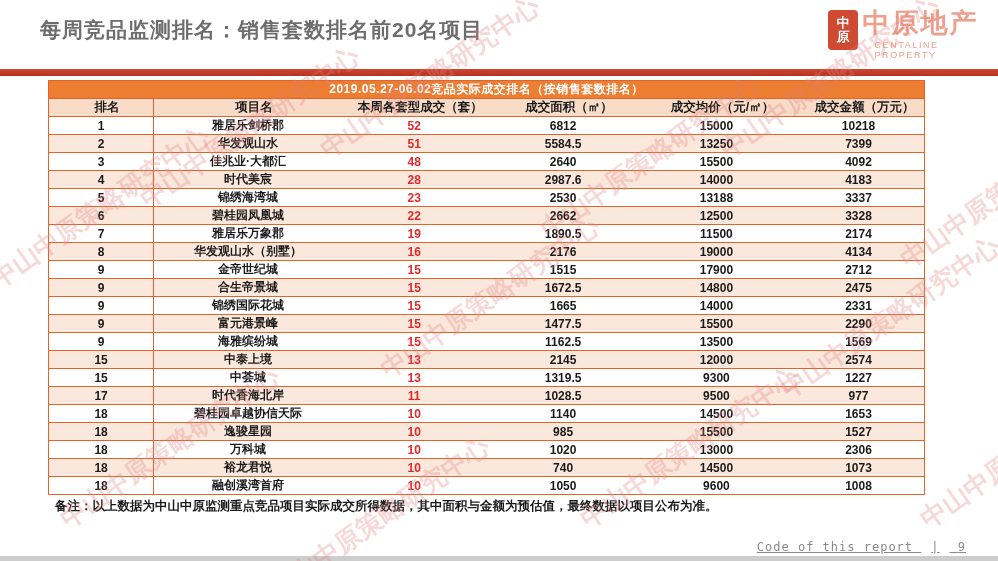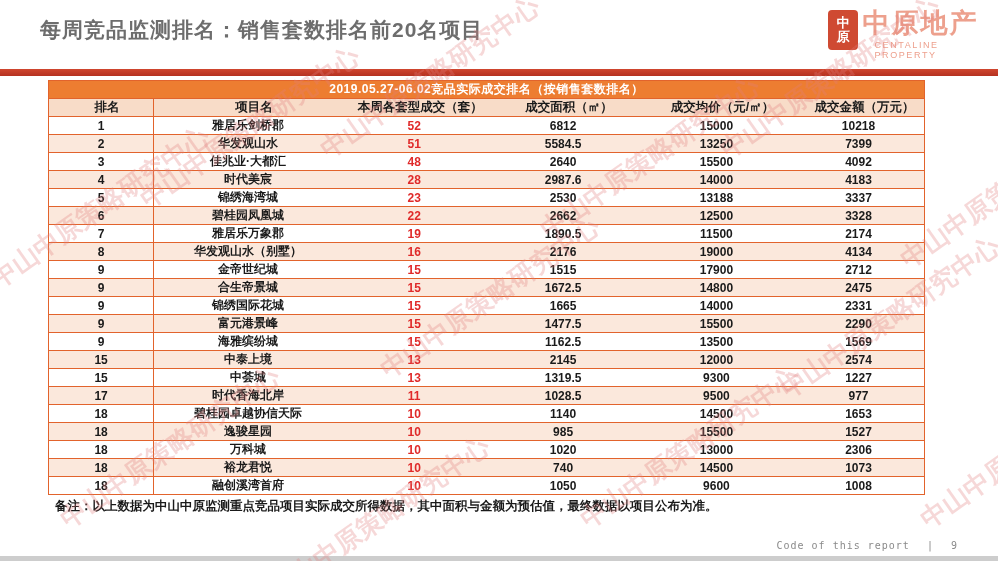--- a/index.html
+++ b/index.html
@@ -22,21 +22,21 @@
   .ranking-table { border-left:1px solid #e2632c; border-right:1px solid #e2632c; }
   .ranking-table .table-title { background:#ed7d31; color:#ffffff; font-size:12px; height:16px; border-color:#e2632c; letter-spacing:0.5px; }
   .ranking-table thead tr.colhead th { background:#f8dcc8; font-size:12.5px;padding-left:14px; }
   .ranking-table tbody tr:nth-child(even) td { background:#fbe8dc; }
   .ranking-table tbody tr:nth-child(odd) td { background:#ffffff; }
   .ranking-table th:first-child, .ranking-table td:first-child { border-right:1px solid #e2632c; }
   .ranking-table td.red { color:#e02a2a; }
 
   
   .footnote { position:absolute; left:55px; top:498px; font-size:12.5px; font-weight:bold; color:#1a1a1a; z-index:2; }
-  .footer { position:absolute; right:40px; top:540px; font-family:"DejaVu Sans Mono","Liberation Mono",monospace; font-size:10px; color:#8a8a8a; letter-spacing:1px; z-index:2; }
+  .footer { position:absolute; right:32px; top:540px; font-family:"DejaVu Sans Mono","Liberation Mono",monospace; font-size:12px; color:#8a8a8a; letter-spacing:1px; z-index:2;text-decoration:underline; }
   .footer .sep { margin:0 10px; color:#8a8a8a; }
   .bottom-bar { position:absolute; left:0; bottom:0; width:998px; height:5px; background:#cdcdcd; }
 
   
   .wm-layer { position:absolute; left:0; top:0; width:998px; height:561px; pointer-events:none; z-index:3; overflow:hidden; }
   .wm { position:absolute; font-size:26px; font-weight:bold; color:rgba(225,125,125,0.30); transform:rotate(-35deg); white-space:nowrap; }
 </style>
 </head>
 <body>
 

